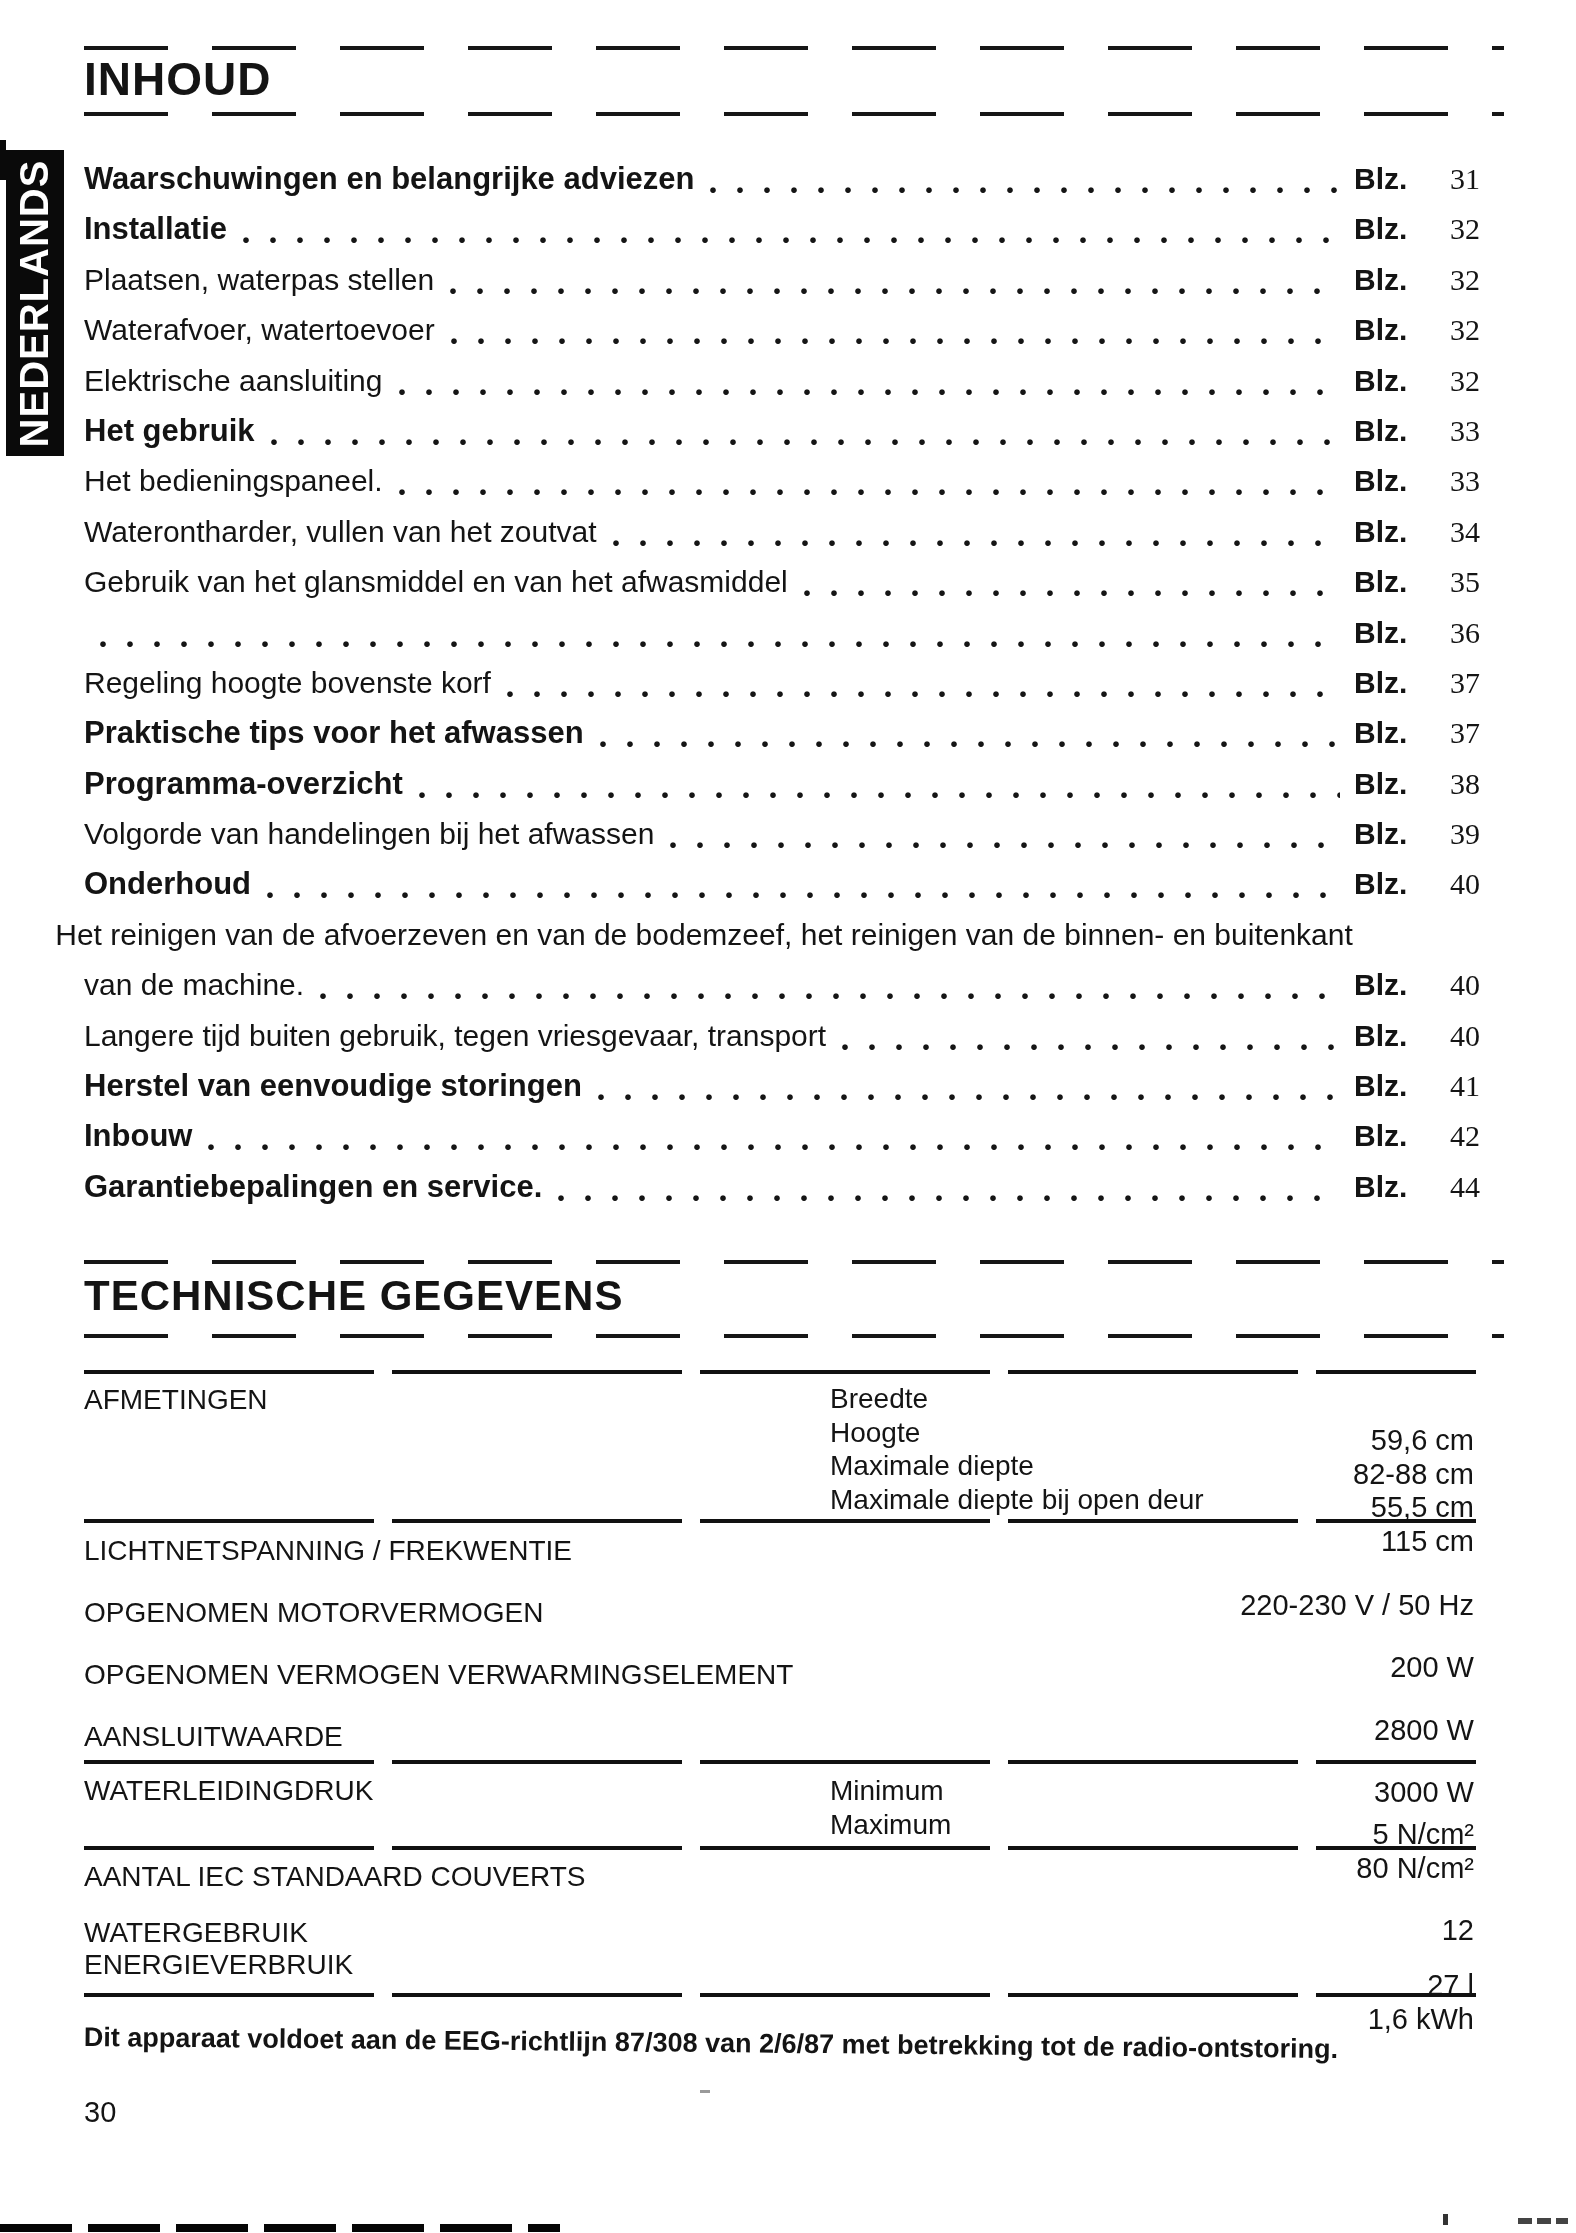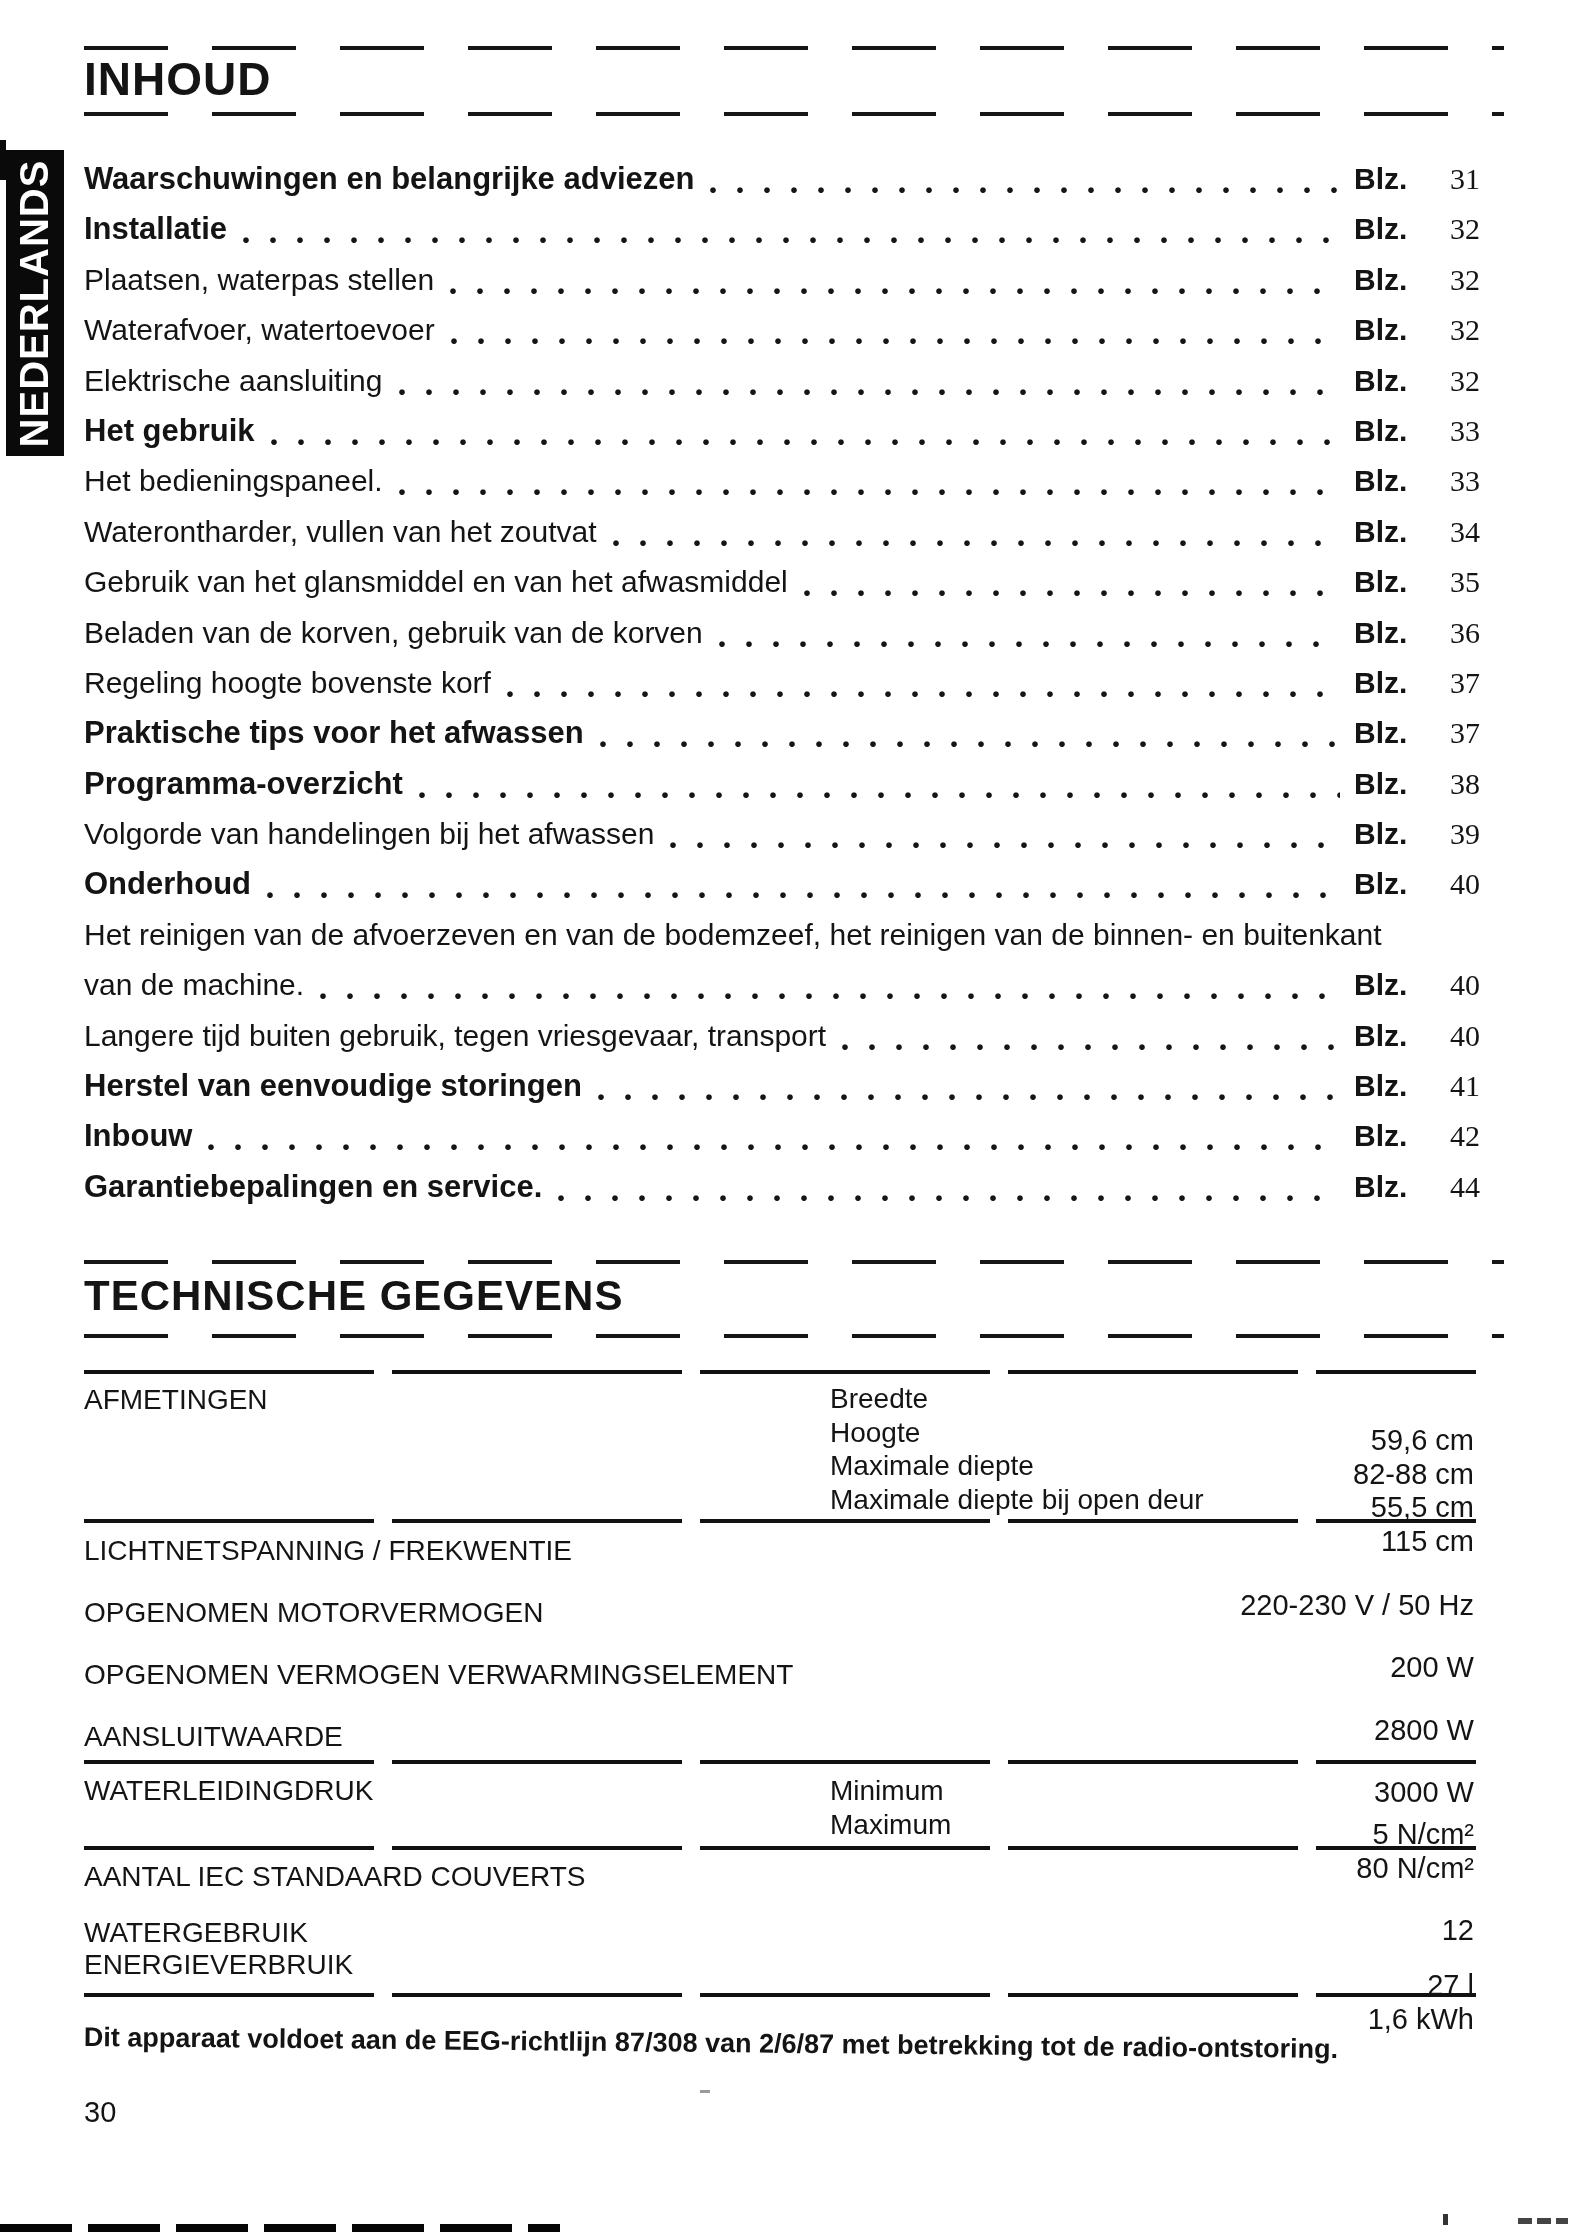--- a/index.html
+++ b/index.html
@@ -27,21 +27,21 @@
   
   .rule-dash{position:absolute;left:84px;width:1420px;height:4px;
     background:repeating-linear-gradient(90deg,#161616 0 84px,transparent 84px 128px);}
   .rule-table{position:absolute;left:84px;width:1392px;height:4px;
     background:repeating-linear-gradient(90deg,#111 0 290px,transparent 290px 308px);}
   
   .h-inhoud{position:absolute;left:84px;top:52px;font-size:46px;font-weight:bold;letter-spacing:1px;}
   .h-tech{position:absolute;left:84px;top:1272px;font-size:42px;font-weight:bold;letter-spacing:1px;}
   
   .toc{position:absolute;left:84px;top:160px;width:1396px;}
-  .toc-row{display:flex;align-items:flex-start;height:50.4px;line-height:37px;font-size:30px;}
+  .toc-row{display:flex;align-items:flex-start;height:50.4px;line-height:37px;font-size:30px;justify-content:center;}
   .toc-row .lbl{white-space:nowrap;flex:none;}
   .toc-row.b .lbl{font-weight:bold;font-size:31px;}
   .leader{flex:1 1 auto;height:34px;margin:0 14px 0 16px;
     background-image:radial-gradient(circle at 3px 3.2px,#151515 2.3px,transparent 3.3px);
     background-size:27px 7px;background-repeat:repeat-x;background-position:left bottom;}
   .toc-row .blz{flex:none;width:52px;font-weight:bold;}
   .toc-row .num{flex:none;width:74px;text-align:right;font-family:Liberation Serif, serif;}
   .toc-row.cont .leader{background:none;}
   
   .tech{position:absolute;left:84px;top:0;width:1392px;height:2233px;pointer-events:none;}
@@ -123,21 +123,20 @@
       <span class="blz">Blz.</span>
       <span class="num">34</span>
     </div>
     <div class="toc-row">
       <span class="lbl">Gebruik van het glansmiddel en van het afwasmiddel</span>
       <span class="leader"></span>
       <span class="blz">Blz.</span>
       <span class="num">35</span>
     </div>
     <div class="toc-row">
-      <span class="lbl">Beladen van de korven, gebruik van de korven</span>
       <span class="leader"></span>
       <span class="blz">Blz.</span>
       <span class="num">36</span>
     </div>
     <div class="toc-row">
       <span class="lbl">Regeling hoogte bovenste korf</span>
       <span class="leader"></span>
       <span class="blz">Blz.</span>
       <span class="num">37</span>
     </div>

